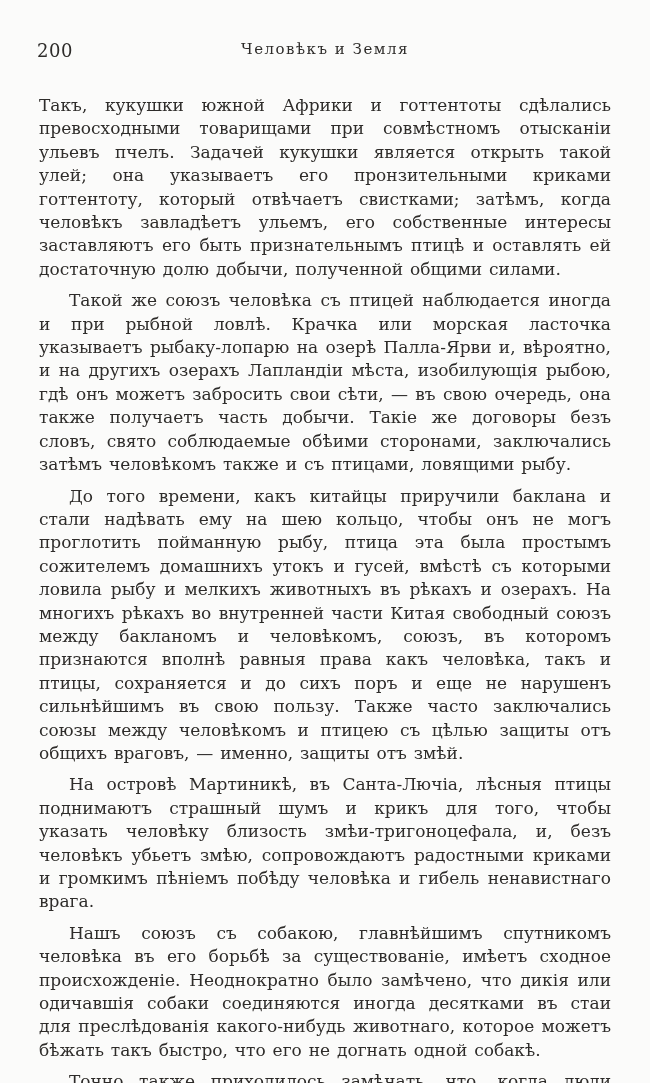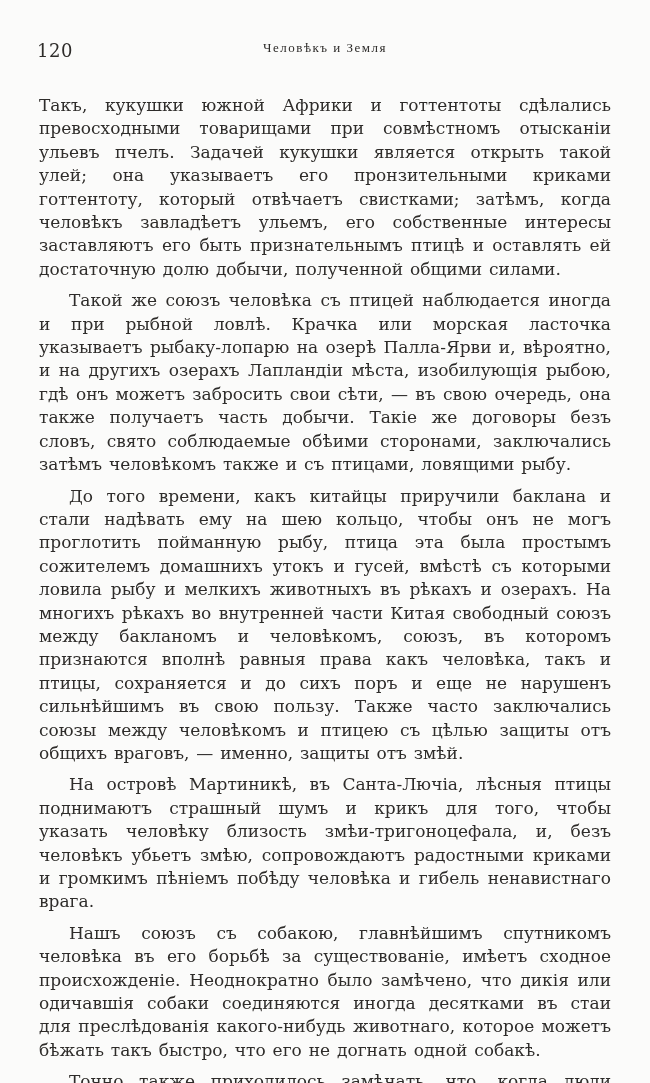--- a/index.html
+++ b/index.html
@@ -26,24 +26,23 @@
   }
   .page-number {
     position: absolute;
     left: 6px;
     top: 0;
     font-size: 18px;
     letter-spacing: 0.5px;
   }
   .running-title {
     text-align: center;
-    font-size: 13px;
+    font-size: 15px;
     letter-spacing: 1.5px;
     white-space: nowrap;
-    font-family: Liberation Serif, serif;
   }
   .body-text {
     position: absolute;
     top: 86px;
     left: 31px;
     width: 588px;
     text-align: justify;
     font-size: 17px;
     line-height: 23.4px;
     word-spacing: 1.5px;
@@ -56,21 +55,21 @@
   .body-text p.no-indent {
     text-indent: 0;
   }
 </style>
 </head>
 <body>
 
 <div class="page">
 
   <div class="running-header">
-    <span class="page-number">120</span>
+    <span class="page-number">200</span>
     <div class="running-title">Человѣкъ и Земля</div>
   </div>
 
   <div class="body-text">
     <p class="no-indent">Такъ, кукушки южной Африки и готтентоты сдѣлались превосходными товарищами при совмѣстномъ отысканіи ульевъ пчелъ. Задачей кукушки является открыть такой улей; она указываетъ его пронзительными криками готтентоту, который отвѣчаетъ свистками; затѣмъ, когда человѣкъ завладѣетъ ульемъ, его собственные интересы заставляютъ его быть признательнымъ птицѣ и оставлять ей достаточную долю добычи, полученной общими силами.</p>
     <p>Такой же союзъ человѣка съ птицей наблюдается иногда и при рыбной ловлѣ. Крачка или морская ласточка указываетъ рыбаку-лопарю на озерѣ Палла-Ярви и, вѣроятно, и на другихъ озерахъ Лапландіи мѣста, изобилующія рыбою, гдѣ онъ можетъ забросить свои сѣти, — въ свою очередь, она также получаетъ часть добычи. Такіе же договоры безъ словъ, свято соблюдаемые обѣими сторонами, заключались затѣмъ человѣкомъ также и съ птицами, ловящими рыбу.</p>
     <p>До того времени, какъ китайцы приручили баклана и стали надѣвать ему на шею кольцо, чтобы онъ не могъ проглотить пойманную рыбу, птица эта была простымъ сожителемъ домашнихъ утокъ и гусей, вмѣстѣ съ которыми ловила рыбу и мелкихъ животныхъ въ рѣкахъ и озерахъ. На многихъ рѣкахъ во внутренней части Китая свободный союзъ между бакланомъ и человѣкомъ, союзъ, въ которомъ признаются вполнѣ равныя права какъ человѣка, такъ и птицы, сохраняется и до сихъ поръ и еще не нарушенъ сильнѣйшимъ въ свою пользу. Также часто заключались союзы между человѣкомъ и птицею съ цѣлью защиты отъ общихъ враговъ, — именно, защиты отъ змѣй.</p>
     <p>На островѣ Мартиникѣ, въ Санта-Лючіа, лѣсныя птицы поднимаютъ страшный шумъ и крикъ для того, чтобы указать человѣку близость змѣи-тригоноцефала, и, безъ человѣкъ убьетъ змѣю, сопровождаютъ радостными криками и громкимъ пѣніемъ побѣду человѣка и гибель ненавистнаго врага.</p>
     <p>Нашъ союзъ съ собакою, главнѣйшимъ спутникомъ человѣка въ его борьбѣ за существованіе, имѣетъ сходное происхожденіе. Неоднократно было замѣчено, что дикія или одичавшія собаки соединяются иногда десятками въ стаи для преслѣдованія какого-нибудь животнаго, которое можетъ бѣжать такъ быстро, что его не догнать одной собакѣ.</p>
     <p>Точно также приходилось замѣчать, что, когда люди охотятся за какой-нибудь крупной добычей, къ нимъ присоединяются дикія собаки, въ разсчетѣ на то, что послѣ поимки дичи имъ также перепадетъ лакомый кусочекъ. Такимъ образомъ и возникло взаимное соглашеніе между охотниками и собаками, а изъ этого соглашенія естественно должно было раньше или позже возникнуть порабощеніе собаки, какъ существа болѣе слабаго разумомъ и волею. По всей вѣроятности, сходными же путями дошли охотничьи племена до прирученія баклановъ и соколовъ.</p>

